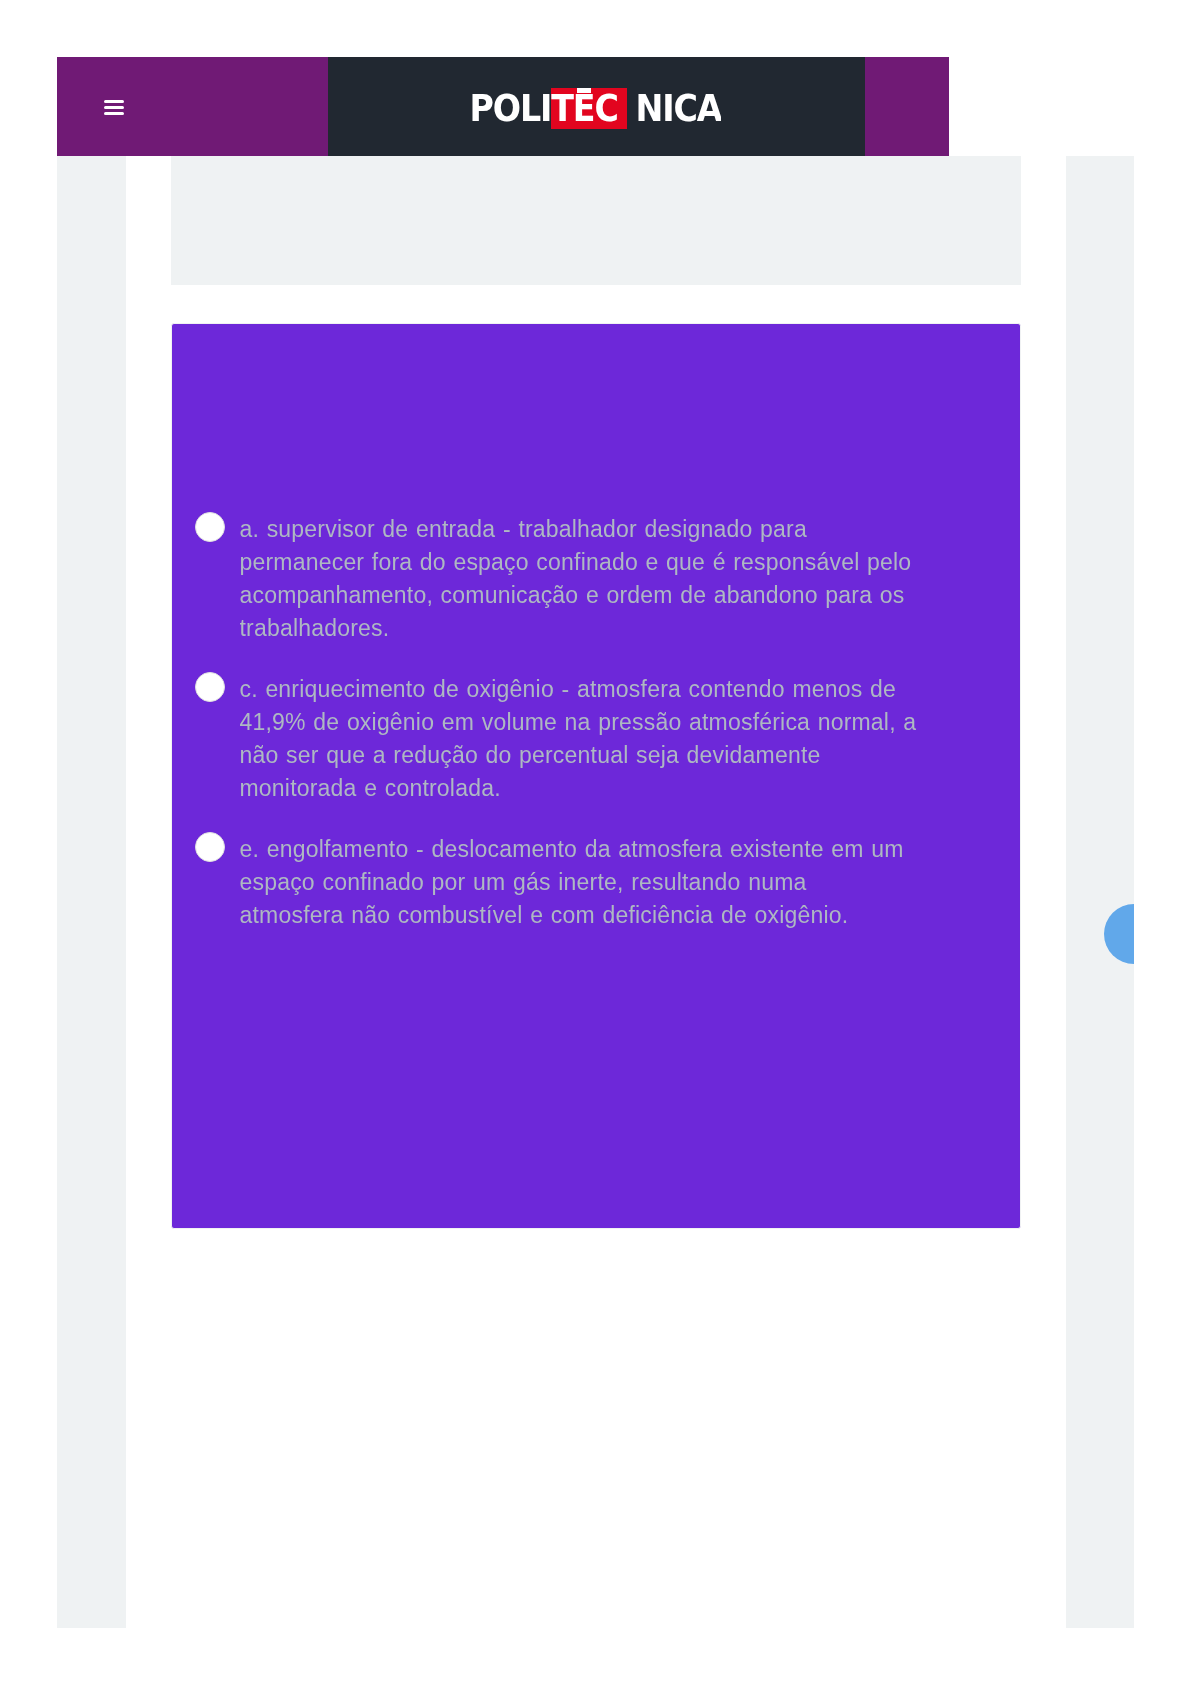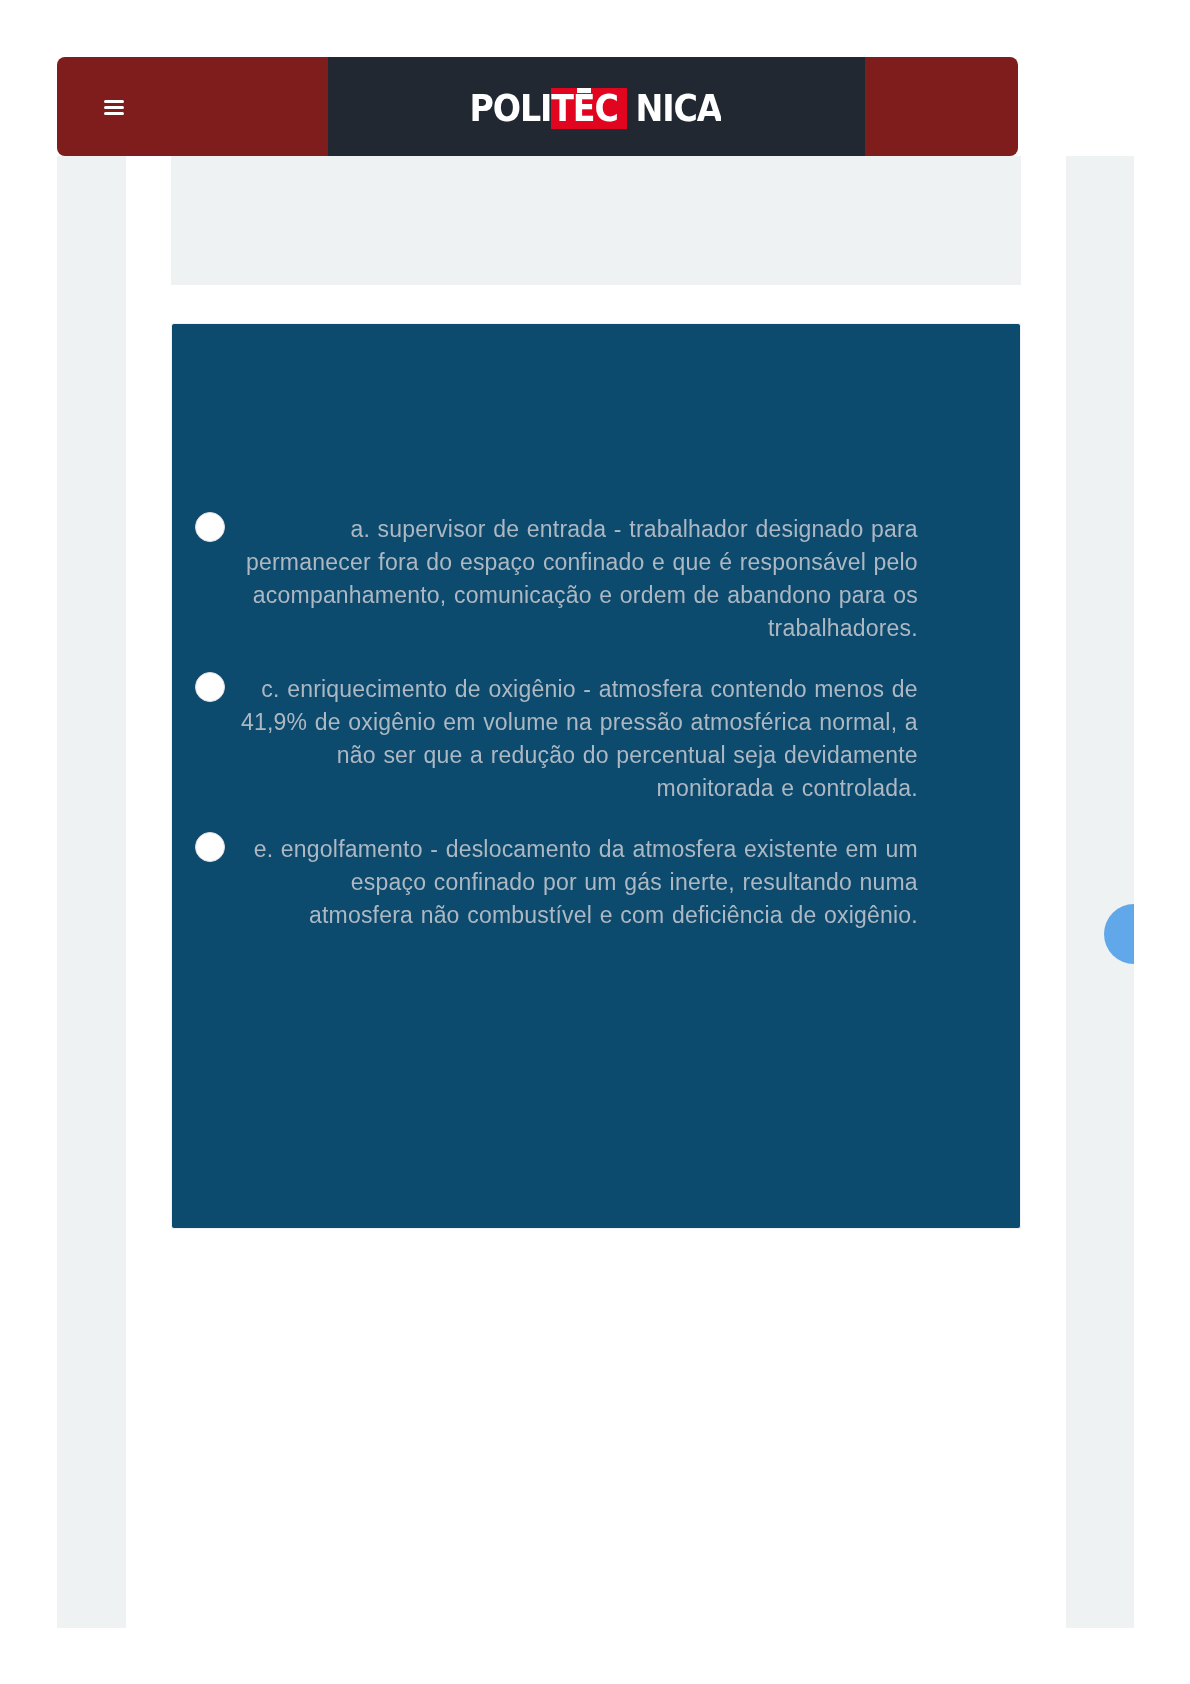--- a/index.html
+++ b/index.html
@@ -6,39 +6,39 @@
   html,body{margin:0;padding:0;background:#ffffff;}
   body{font-family:"Liberation Sans",sans-serif;-webkit-font-smoothing:antialiased;}
   .page{position:relative;width:1190px;height:1684px;overflow:hidden;background:#ffffff;}
 
   
   .rail{position:absolute;top:156px;height:1471.5px;background:#eff2f3;}
   .rail-left{left:57px;width:69px;}
   .rail-right{left:1066px;width:68px;}
 
   
-  .navbar{position:absolute;left:57px;top:57px;width:961px;height:99px;background:#7f1d1d;border-radius:8px;}
+  .navbar{position:absolute;left:57px;top:57px;width:892px;height:99px;background:#701a75;}
   .brandbox{position:absolute;left:270.8px;top:0;width:537.5px;height:99px;background:#212831;
             display:flex;align-items:center;justify-content:center;}
   .brand{-webkit-mask-image:linear-gradient(#000,#000);mask-image:linear-gradient(#000,#000);font-family:"DejaVu Sans",sans-serif;font-stretch:condensed;font-weight:bold;font-size:37px;line-height:40px;letter-spacing:-1.15px;
          color:#ffffff;white-space:nowrap;display:flex;align-items:baseline;position:relative;top:2.4px;left:-1.1px;}
   .brand .hl{position:relative;background:#e2051f;color:#fff;padding:0 12px 0 0;margin-right:-2.6px;width:63.8px;display:inline-block;line-height:41.2px;vertical-align:baseline;overflow:hidden;}
   .brand .sfx{margin-left:11px;}
   .brand .emac{position:relative;display:inline-block;}
   .brand .emac > span:first-child{position:relative;}
   .brand .macron{position:absolute;left:3.7px;top:-0.5px;width:14.9px;height:4.8px;background:#ffffff;}
   .burger{position:absolute;left:47.4px;top:35.6px;width:30px;height:30px;display:flex;flex-direction:column;justify-content:center;align-items:flex-start;gap:2.8px;cursor:pointer;}
   .burger i{display:block;width:19.5px;height:3.4px;background:#ffffff;border-radius:1.8px;}
 
   
   .panel{position:absolute;left:171px;top:156px;width:850px;height:129px;background:#eff2f3;}
 
   
-  .card{position:absolute;left:171px;top:323px;width:850px;height:906px;background:#0c4a6e;
-        border:1px solid #f0f2f3;border-radius:3px;box-sizing:border-box;text-align:right;}
+  .card{position:absolute;left:171px;top:323px;width:850px;height:906px;background:#6d28d9;
+        border:1px solid #f0f2f3;border-radius:3px;box-sizing:border-box;}
 
   .opts{position:absolute;left:67.5px;top:188.5px;width:678.35px;}
   .opt{position:relative;margin-bottom:28px;}
   .opt:last-child{margin-bottom:16px;}
   .radio{position:absolute;left:-44.5px;top:-0.5px;width:30px;height:30px;border-radius:50%;
          border:1.2px solid #e0e0e0;box-sizing:border-box;background:#fff;}
   .radio.checked{border:none;background:#93c3ef;display:flex;align-items:center;justify-content:center;}
   .radio.checked .ring{position:relative;left:-0.3px;top:1.4px;width:9.6px;height:9.6px;border-radius:50%;background:#ffffff;display:flex;align-items:center;justify-content:center;}
   .radio.checked .dot{width:3px;height:3px;border-radius:50%;background:#93c3ef;}
   .olabel{-webkit-font-smoothing:antialiased;-webkit-mask-image:linear-gradient(#000,#000);mask-image:linear-gradient(#000,#000);font-size:23px;letter-spacing:0.2px;word-spacing:1px;line-height:33px;color:#aeb8c2;font-weight:400;}

